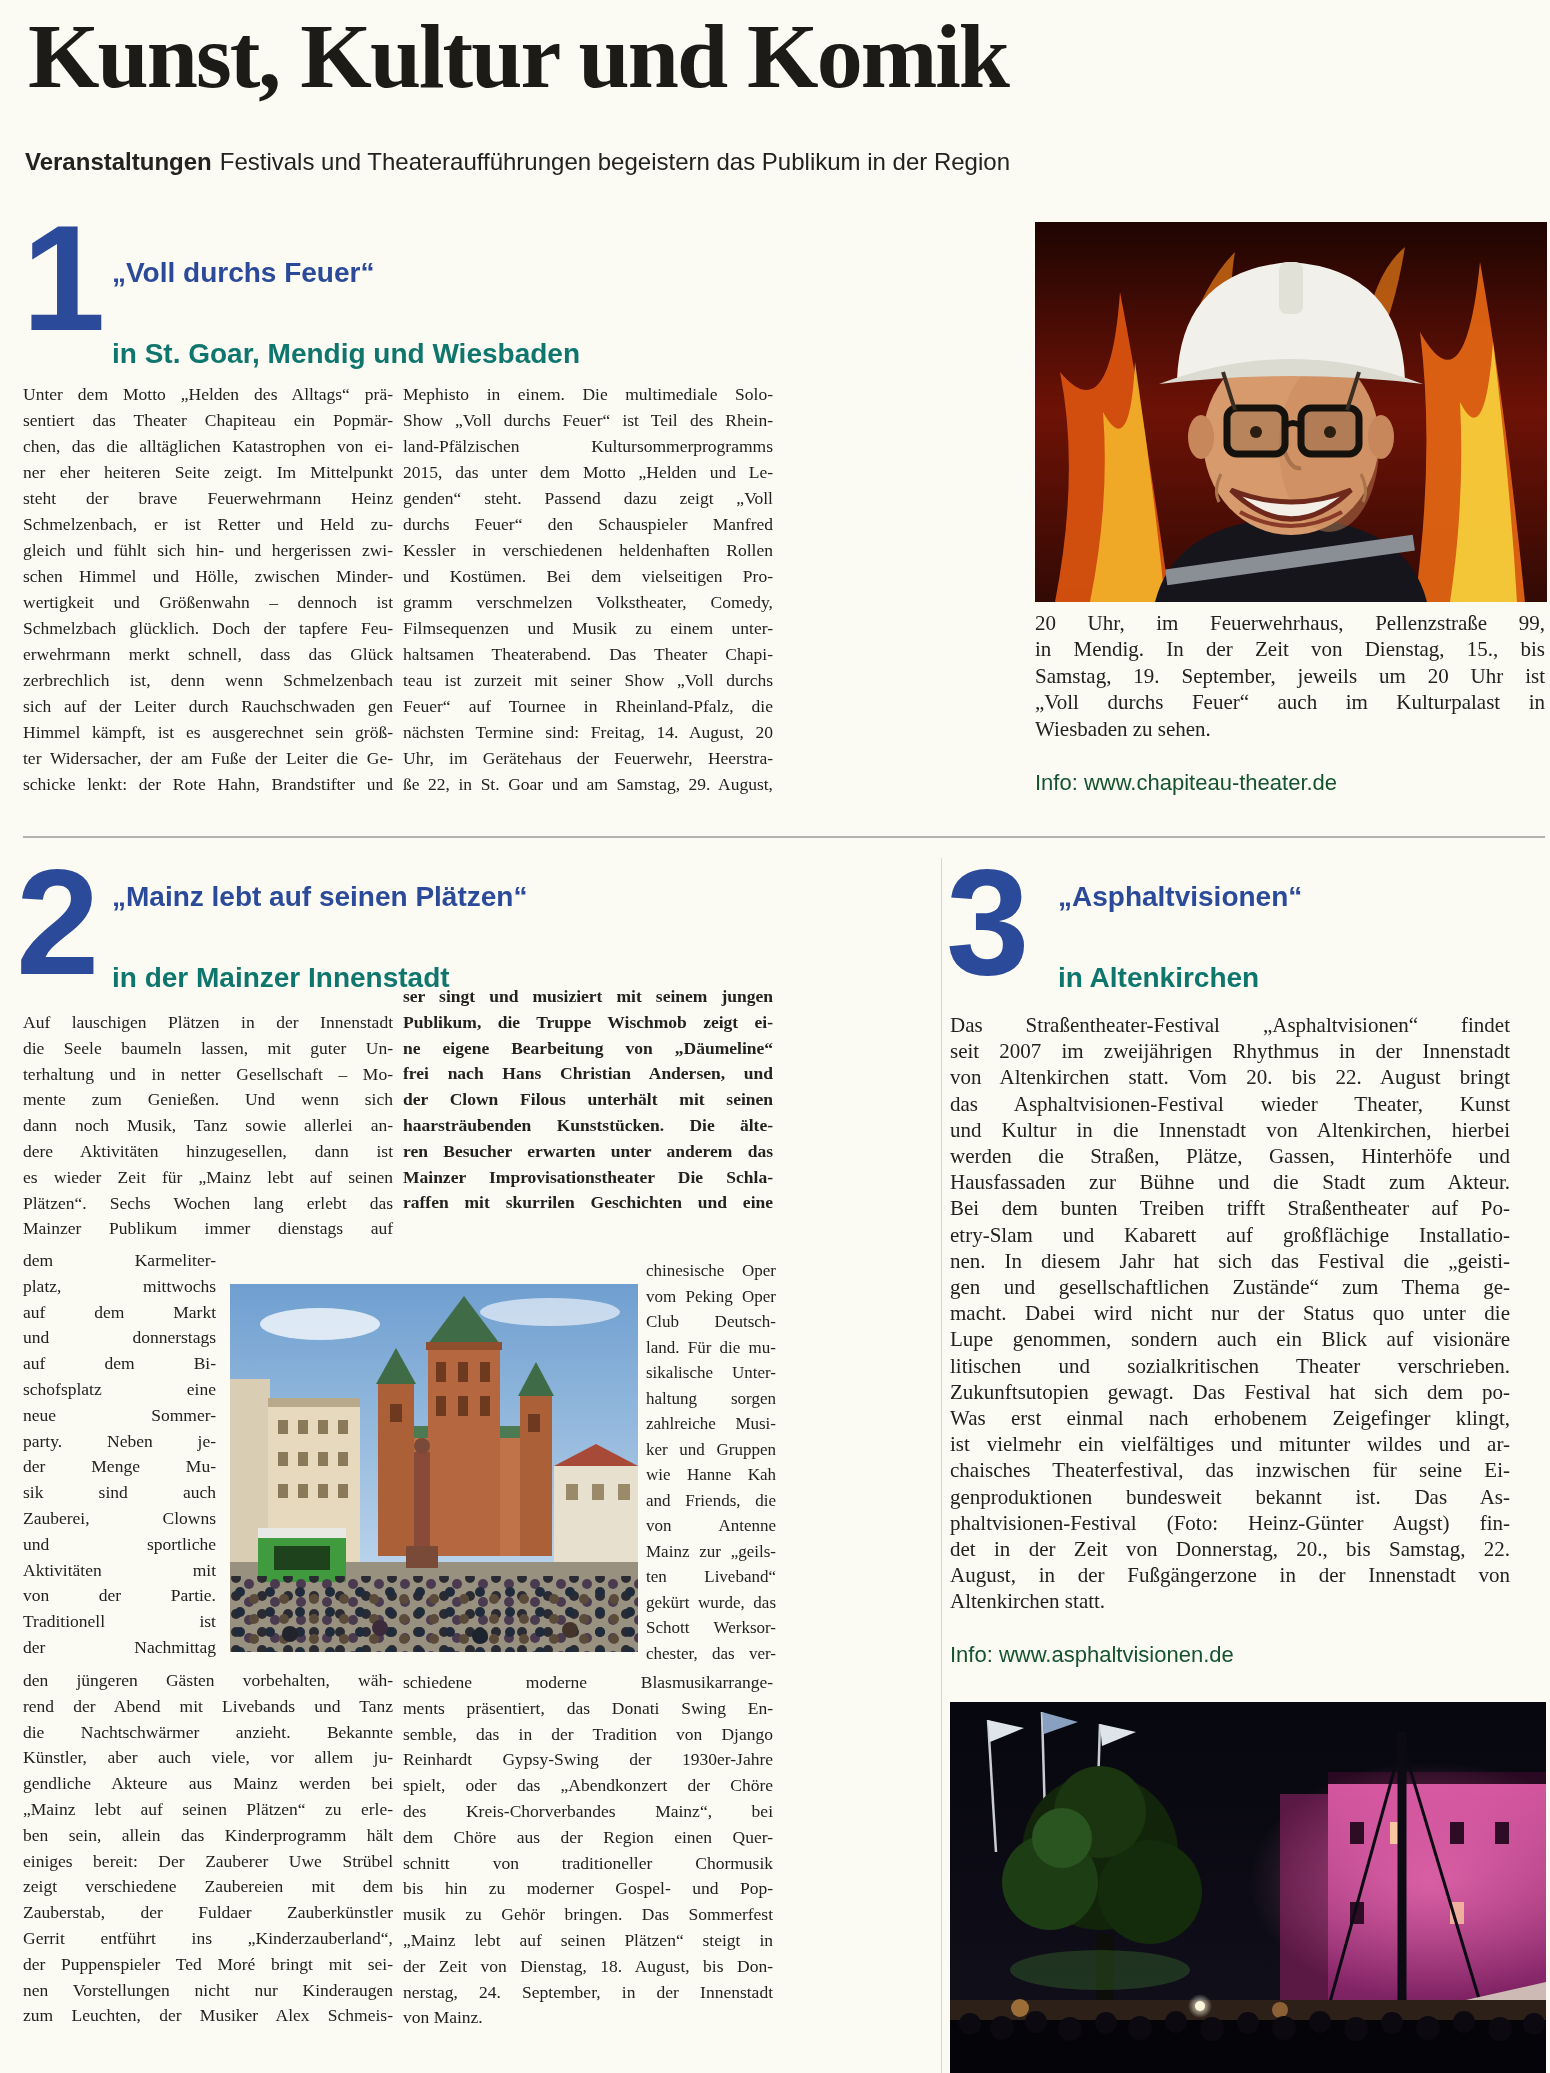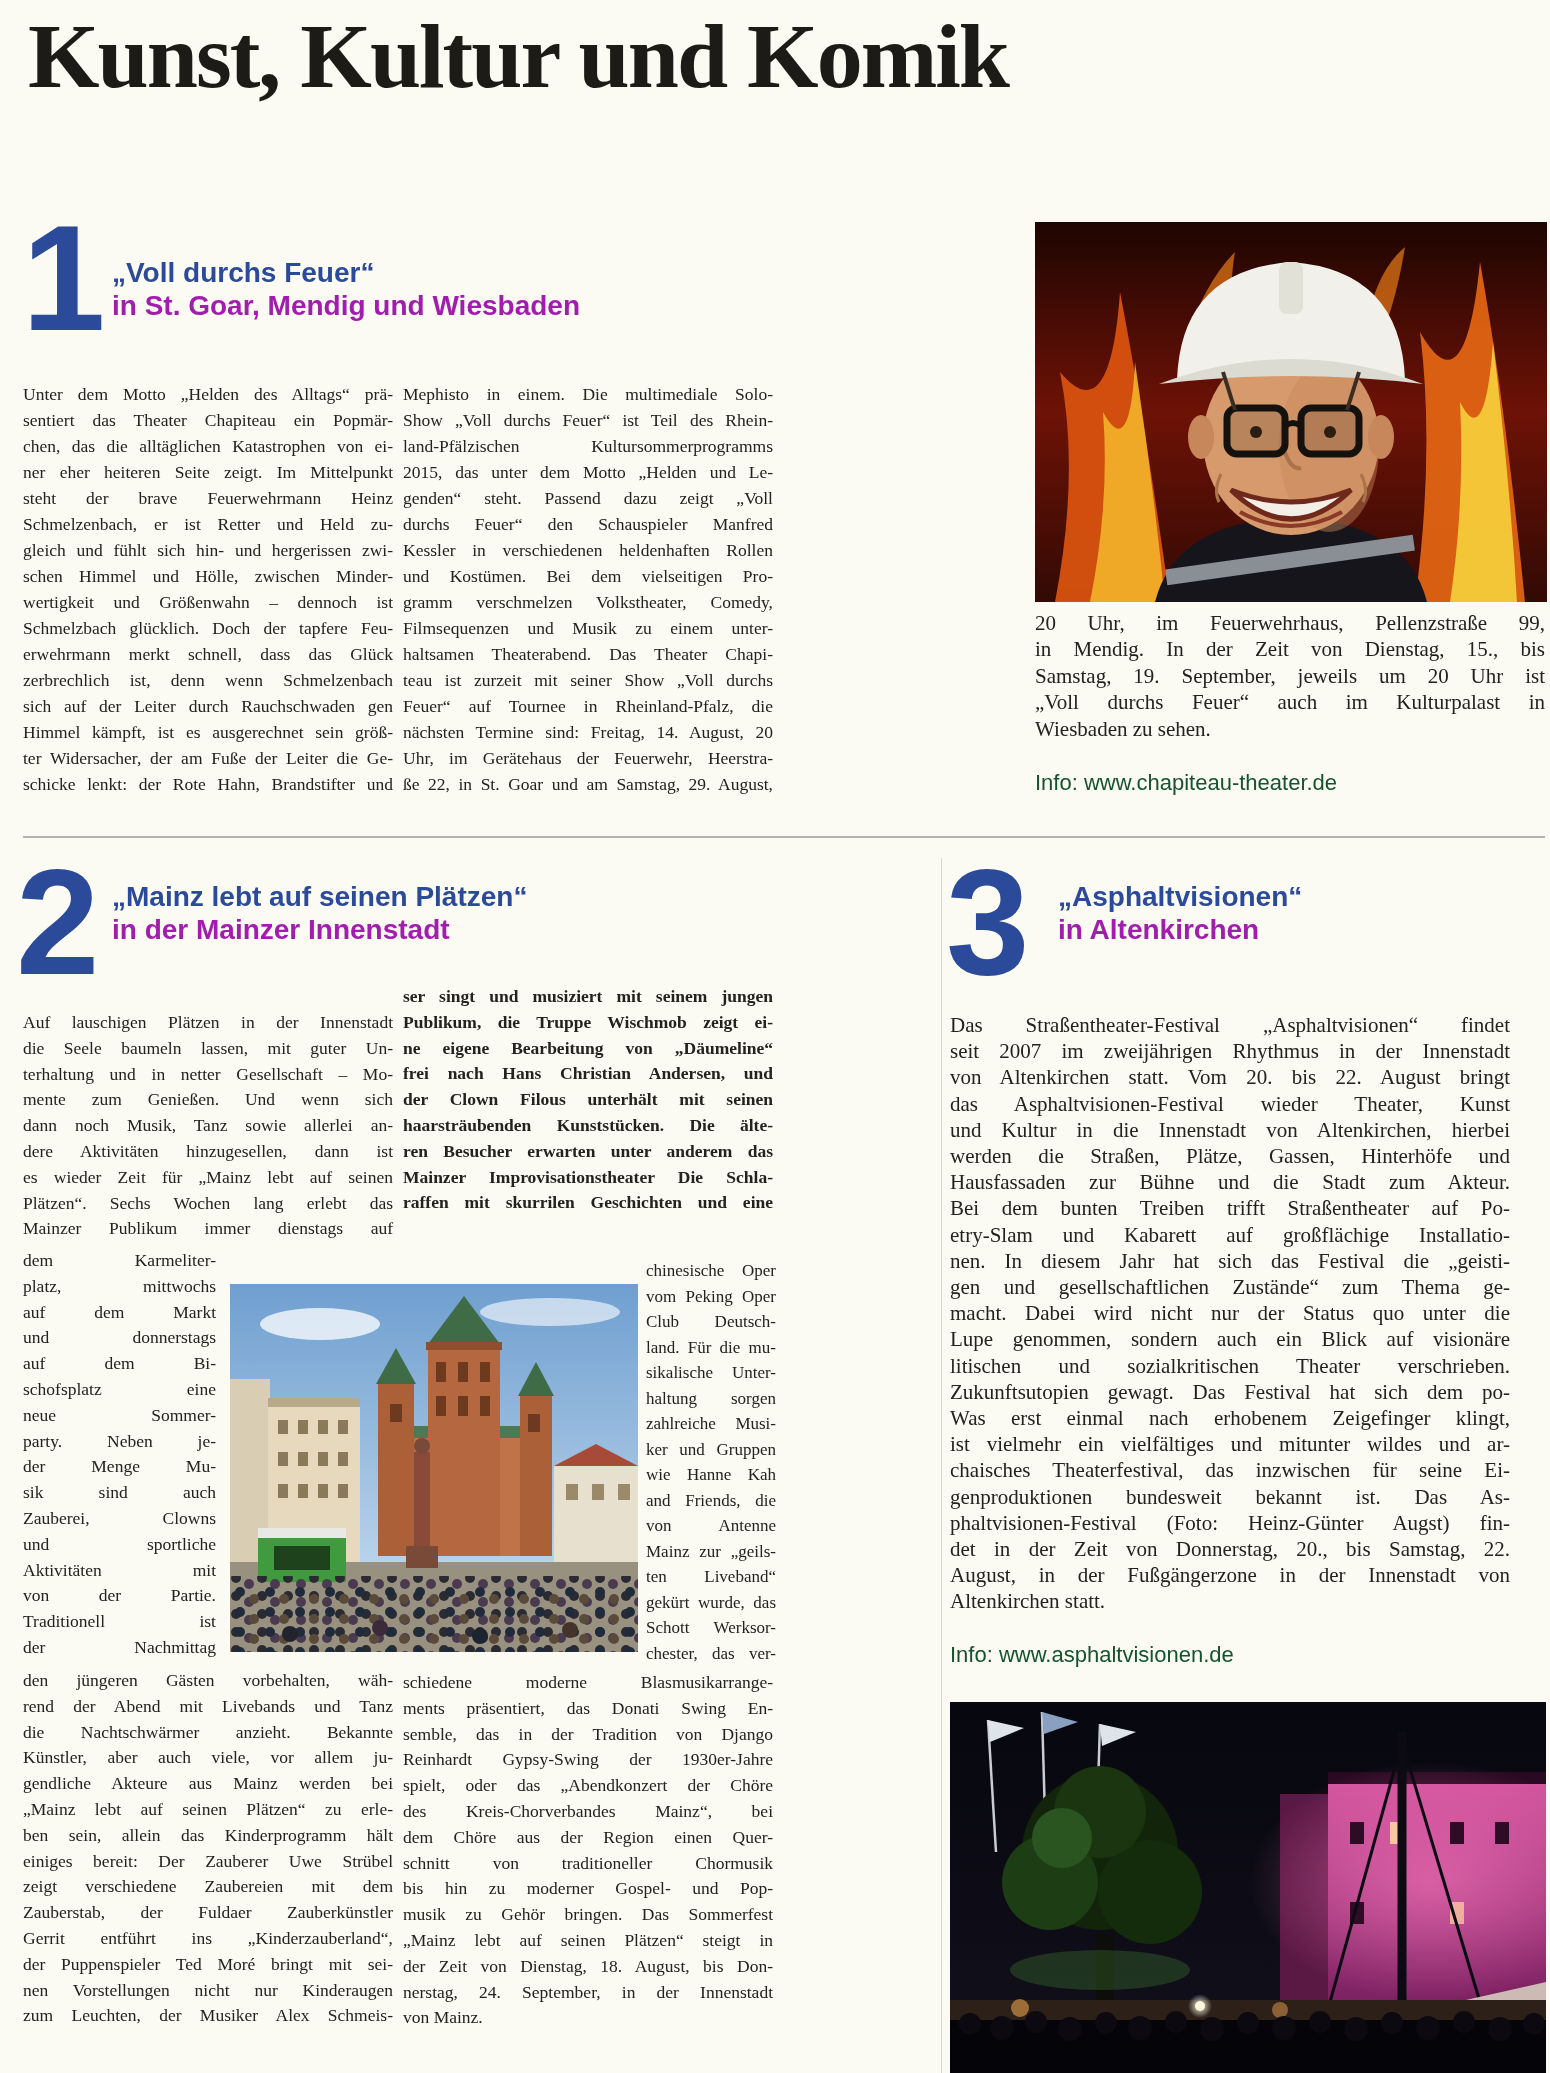--- a/index.html
+++ b/index.html
@@ -24,21 +24,21 @@
   .num {
     font-weight:bold; font-size:150px; line-height:0.88; color:#2b4a99;
     font-family:"Liberation Sans", sans-serif;
   }
   .num1 { left:22px; top:212px; }
   .num2 { left:16px; top:856px; }
   .num3 { left:946px; top:856px; }
 
   .heading { line-height:33px; }
   .heading .hl1 { font-weight:bold; font-size:28px; color:#2b4a99; }
-  .heading .hl2 { font-weight:bold; font-size:28px; color:#a21caf; }
+  .heading .hl2 { font-weight:bold; font-size:28px; color:#0f766e;margin-top:48px; }
   .head1 { left:112px; top:256px; }
   .head2 { left:112px; top:880px; }
   .head3 { left:1058px; top:880px; }
 
   .body { font-family:"Liberation Serif", serif; color:#24221d; }
   .tl { text-align:justify; text-align-last:justify; }
   .para-end .tl:last-child { text-align-last:auto; }
 
   .a1col .tl { font-size:17.5px; line-height:26px; }
   .a1c1 { left:23px;  top:381px; width:370px; }
@@ -69,20 +69,23 @@
   .photo2 { left:230px;  top:1284px; }
   .photo3 { left:950px;  top:1702px; }
 </style>
 </head>
 <body>
 
 <div class="page">
 
   <div class="abs title">Kunst, Kultur und Komik</div>
 
+  <div class="abs subtitle">
+    <span class="kicker">Veranstaltungen</span><span>Festivals und Theateraufführungen begeistern das Publikum in der Region</span>
+  </div>
 
   <div class="abs rule-h"></div>
   <div class="abs rule-v"></div>
 
   <div class="abs num num1">1</div>
   <div class="abs heading head1">
     <div class="hl1">„Voll durchs Feuer“</div>
     <div class="hl2">in St. Goar, Mendig und Wiesbaden</div>
   </div>
 

